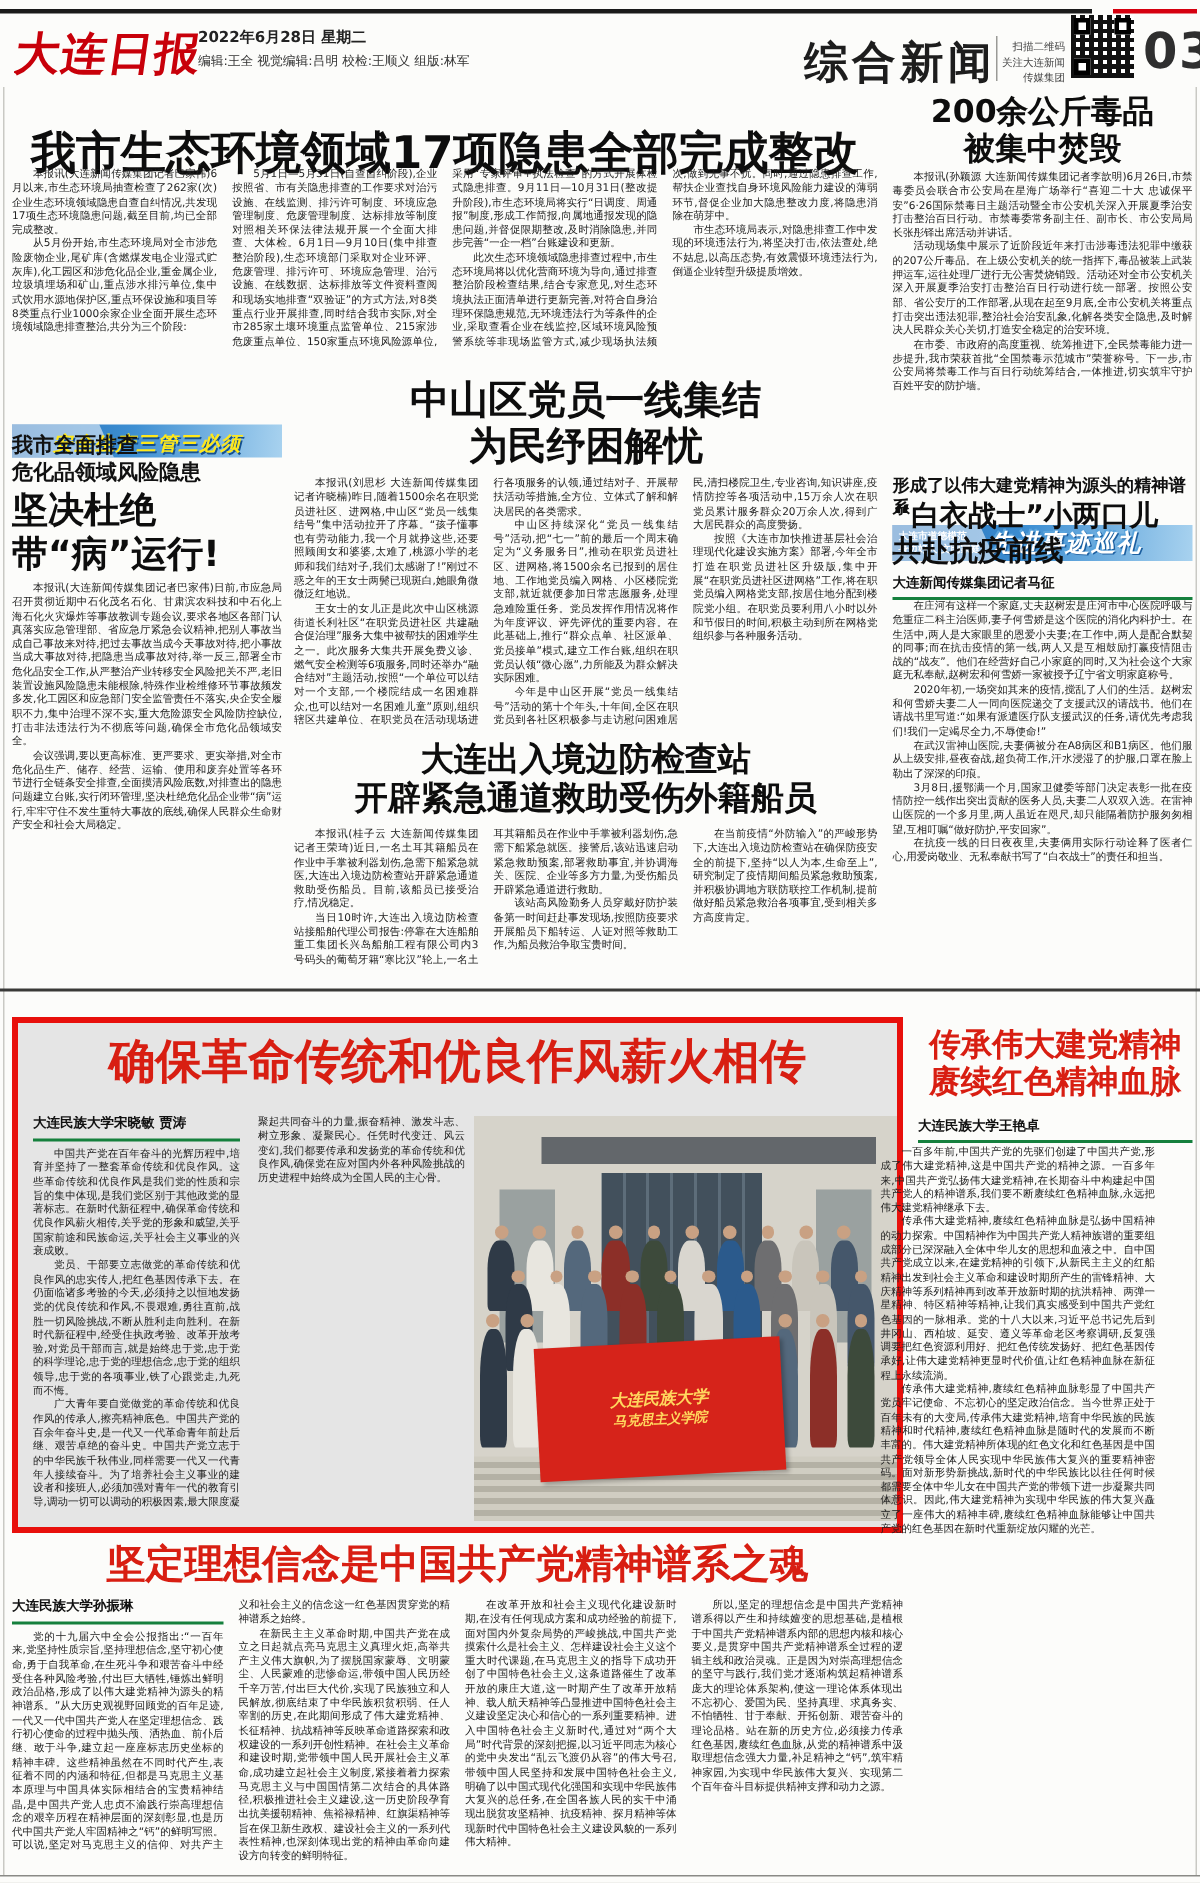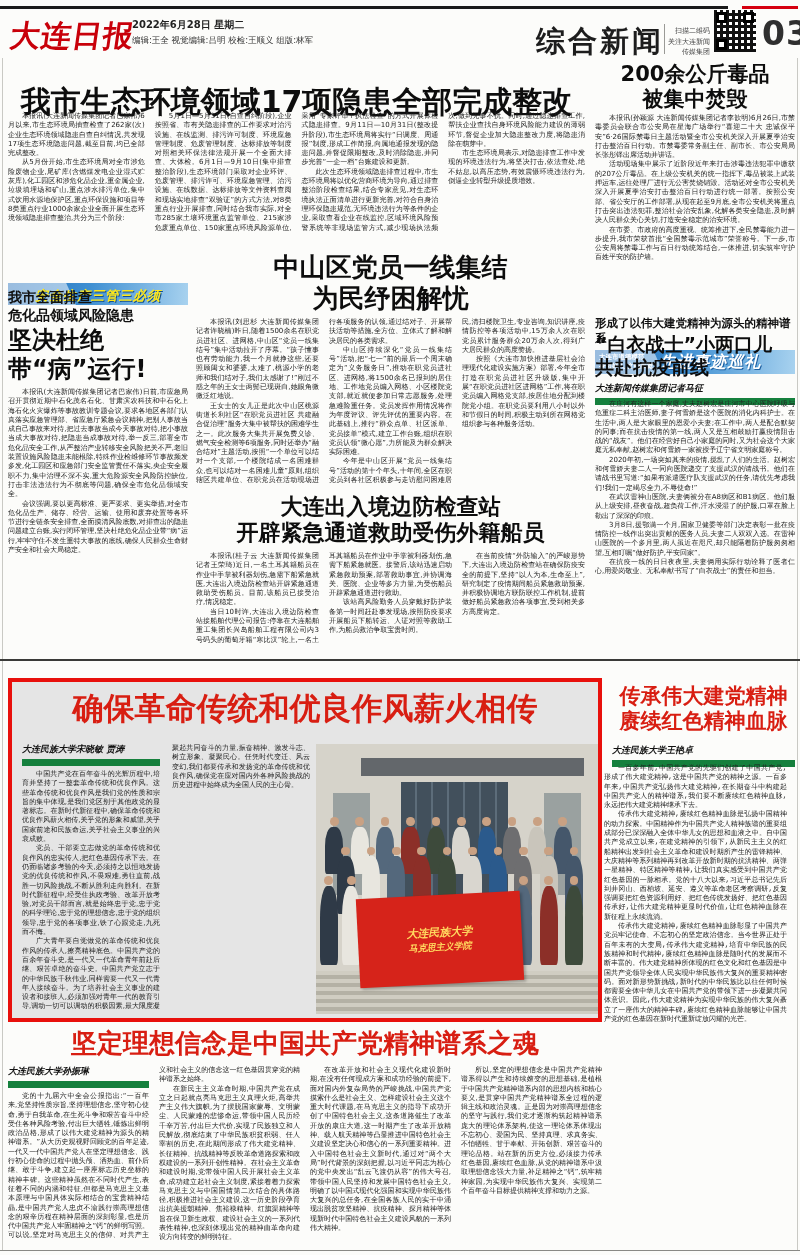--- a/index.html
+++ b/index.html
@@ -20,22 +20,22 @@
       repeating-linear-gradient(0deg,#111 0 3px,transparent 3px 6px),
       repeating-linear-gradient(90deg,#111 0 3px,#fff 3px 6px);position:relative;}
   .qr i{position:absolute;width:11px;height:11px;background:#fff;border:3px solid #000;box-sizing:border-box;}
   .pageno{font-size:33px;font-weight:900;color:#2f2f2f;letter-spacing:1px;}
   
   .art-body{font-size:7px;line-height:1.33;text-align:justify;overflow:hidden;color:#212121;}
   .art-body p{margin:0;text-indent:2em;}
   .cols4{column-count:4;column-gap:10px;column-fill:auto;height:100%;}
   .cols3{column-count:3;column-gap:10px;column-fill:auto;height:100%;}
   .cols2{column-count:2;column-gap:12px;column-fill:auto;height:100%;}
-  .author-line{font-size:9px;font-weight:700;color:#111;border-bottom:7px solid #15803d;
-               padding-bottom:3px;margin-bottom:4px;font-style:italic;}
+  .author-line{font-size:9px;font-weight:700;color:#111;border-bottom:2px solid #15803d;
+               padding-bottom:3px;margin-bottom:4px;}
   
   .headline-xl{font-size:30px;font-weight:900;text-align:center;letter-spacing:0px;color:#0d0d0d;margin-top:20px;}
   .title-lg{font-weight:900;text-align:center;color:#0d0d0d;line-height:1.18;}
   .title-left{font-weight:900;color:#0d0d0d;line-height:1.2;}
   .kicker{font-weight:700;color:#111;}
   .red{color:#d81e12;}
   
   .banner-blue{background:linear-gradient(95deg,#1f6cb8 0%,#3e8fd2 45%,#a8d2ef 100%);
                display:flex;align-items:center;justify-content:center;position:relative;overflow:hidden;}
   .banner-blue:before{content:"";position:absolute;left:-8px;top:-14px;width:70px;height:60px;
@@ -248,19 +248,19 @@
           <p>所以,坚定的理想信念是中国共产党精神谱系得以产生和持续嬗变的思想基础,是植根于中国共产党精神谱系内部的思想内核和核心要义,是贯穿中国共产党精神谱系全过程的逻辑主线和政治灵魂。正是因为对崇高理想信念的坚守与践行,我们党才逐渐构筑起精神谱系庞大的理论体系架构,使这一理论体系体现出不忘初心、爱国为民、坚持真理、求真务实、不怕牺牲、甘于奉献、开拓创新、艰苦奋斗的理论品格。站在新的历史方位,必须接力传承红色基因,赓续红色血脉,从党的精神谱系中汲取理想信念强大力量,补足精神之“钙”,筑牢精神家园,为实现中华民族伟大复兴、实现第二个百年奋斗目标提供精神支撑和动力之源。</p>
         </div>
     </div>
   </div>
 
   <div class="abs title-lg red" style="left:612px;top:684px;width:183px;font-size:21px;">
     <div>传承伟大建党精神</div>
     <div>赓续红色精神血脉</div>
   </div>
   <div class="abs author-line" style="left:612px;top:744px;width:183px;">大连民族大学王艳卓</div>
-  <div class="abs art-body" style="left:604px;top:764px;width:183px;height:482px;font-family:Liberation Mono, monospace;">
+  <div class="abs art-body" style="left:587px;top:764px;width:183px;height:482px;">
       <p>一百多年前,中国共产党的先驱们创建了中国共产党,形成了伟大建党精神,这是中国共产党的精神之源。一百多年来,中国共产党弘扬伟大建党精神,在长期奋斗中构建起中国共产党人的精神谱系,我们要不断赓续红色精神血脉,永远把伟大建党精神继承下去。</p>
       <p>传承伟大建党精神,赓续红色精神血脉是弘扬中国精神的动力探索。中国精神作为中国共产党人精神族谱的重要组成部分已深深融入全体中华儿女的思想和血液之中。自中国共产党成立以来,在建党精神的引领下,从新民主主义的红船精神出发到社会主义革命和建设时期所产生的雷锋精神、大庆精神等系列精神再到改革开放新时期的抗洪精神、两弹一星精神、特区精神等精神,让我们真实感受到中国共产党红色基因的一脉相承。党的十八大以来,习近平总书记先后到井冈山、西柏坡、延安、遵义等革命老区考察调研,反复强调要把红色资源利用好、把红色传统发扬好、把红色基因传承好,让伟大建党精神更显时代价值,让红色精神血脉在新征程上永续流淌。</p>
       <p>传承伟大建党精神,赓续红色精神血脉彰显了中国共产党员牢记使命、不忘初心的坚定政治信念。当今世界正处于百年未有的大变局,传承伟大建党精神,培育中华民族的民族精神和时代精神,赓续红色精神血脉是随时代的发展而不断丰富的。伟大建党精神所体现的红色文化和红色基因是中国共产党领导全体人民实现中华民族伟大复兴的重要精神密码。面对新形势新挑战,新时代的中华民族比以往任何时候都需要全体中华儿女在中国共产党的带领下进一步凝聚共同体意识。因此,伟大建党精神为实现中华民族的伟大复兴矗立了一座伟大的精神丰碑,赓续红色精神血脉能够让中国共产党的红色基因在新时代重新绽放闪耀的光芒。</p>
     </div>
 
 </div>
 
 </body></html>

